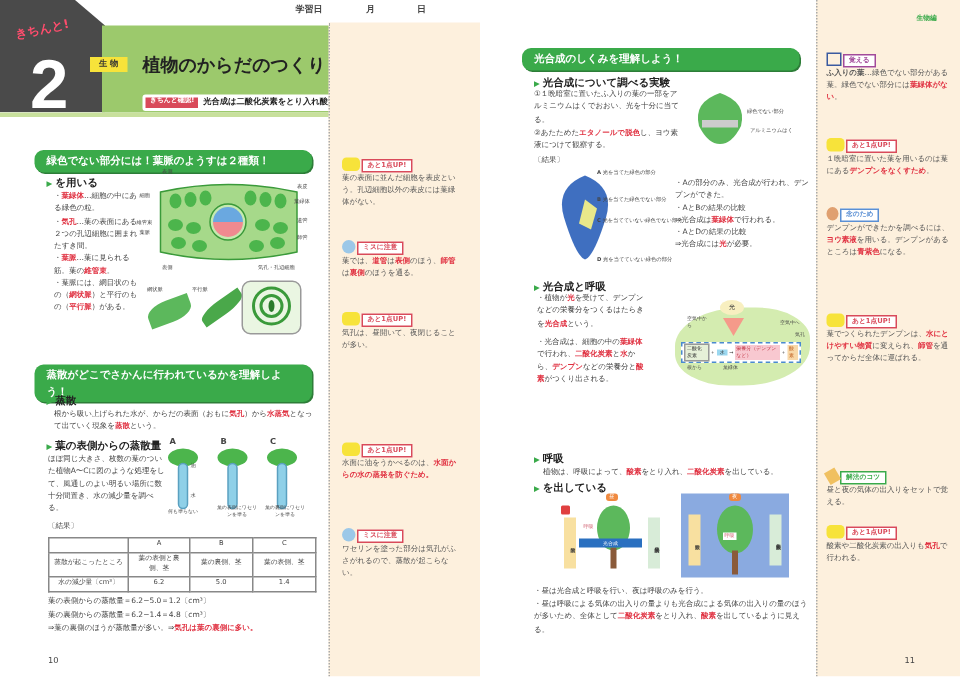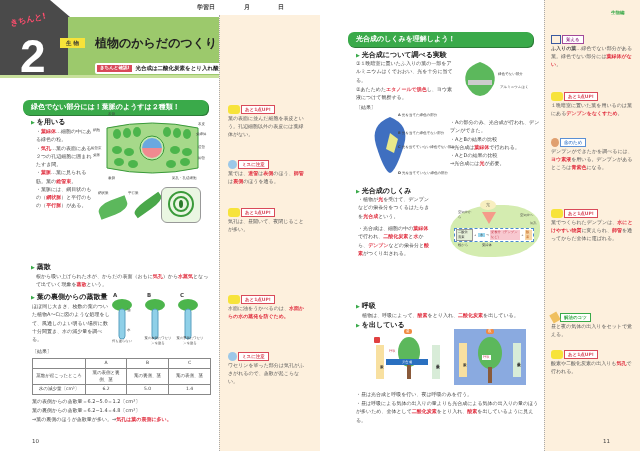--- a/index.html
+++ b/index.html
@@ -103,25 +103,26 @@
   <div class="leaf" style="left:98px;top:200px;width:30px;height:15px;transform:rotate(-20deg);"></div>
   <div class="leaf" style="left:132px;top:200px;width:32px;height:10px;transform:rotate(-35deg);background:#4aa84a;"></div>
   <div style="position:absolute;left:161px;top:187px;width:40px;height:36px;border:1px solid #999;border-radius:6px;background:#eaf6e2;">
     <svg width="38" height="34">
         <circle cx="19" cy="16" r="12" fill="none" stroke="#3a9a3a" stroke-width="2"></circle>
         <circle cx="19" cy="16" r="7" fill="none" stroke="#3a9a3a" stroke-width="2"></circle>
         <ellipse cx="19" cy="16" rx="2" ry="4" fill="#2a7a2a"></ellipse>
       </svg>
   </div>
 
+  <div class="sec-head" style="left:23px;top:243px;width:185px;">蒸散がどこでさかんに行われているかを理解しよう！</div>
   <div class="h3" style="left:31px;top:262px;">蒸散</div>
   <div class="txt" style="left:36px;top:272px;width:176px;">
     <span>根から吸い上げられた水が、からだの表面（おもに</span><span class="red">気孔</span><span>）から</span><span class="red">水蒸気</span><span>となって出ていく現象を</span><span class="red">蒸散</span><span>という。</span>
   </div>
-  <div class="h3" style="left:31px;top:292px;">葉の裏側からの蒸散量</div>
+  <div class="h3" style="left:31px;top:292px;">葉の表側からの蒸散量</div>
   <div class="txt" style="left:32px;top:302px;width:78px;">ほぼ同じ大きさ、枚数の葉のついた植物A〜Cに図のような処理をして、風通しのよい明るい場所に数十分間置き、水の減少量を調べる。</div>
   <div class="txt" style="left:32px;top:347px;">〔結果〕</div>
 
   <div class="txt" style="left:113px;top:291px;font-weight:bold;font-size:5.5px;">A</div>
   <div class="txt" style="left:147px;top:291px;font-weight:bold;font-size:5.5px;">B</div>
   <div class="txt" style="left:180px;top:291px;font-weight:bold;font-size:5.5px;">C</div>
   <svg style="position:absolute;left:110px;top:297px;" width="100" height="45">
     <g fill="#4cb54c">
         <ellipse cx="12" cy="8" rx="10" ry="6"></ellipse>
         <ellipse cx="45" cy="8" rx="10" ry="6"></ellipse>
@@ -214,21 +215,21 @@
   <div class="txt" style="left:78px;top:171px;font-size:3.5px;"><b>D</b> <span>光を当てていない緑色の部分</span></div>
 
   <div class="txt" style="left:130px;top:118px;width:92px;">
     <span>・Aの部分のみ、光合成が行われ、デンプンができた。</span><br>
     <span>・AとBの結果の比較</span><br>
     <span>⇒光合成は</span><span class="red">葉緑体</span><span>で行われる。</span><br>
     <span>・AとDの結果の比較</span><br>
     <span>⇒光合成には</span><span class="red">光</span><span>が必要。</span>
   </div>
 
-  <div class="h3" style="left:36px;top:186px;">光合成のしくみ</div>
+  <div class="h3" style="left:36px;top:186px;">光合成と呼吸</div>
   <div class="txt" style="left:38px;top:195px;width:72px;"><span>・植物が</span><span class="red">光</span><span>を受けて、デンプンなどの栄養分をつくるはたらきを</span><span class="red">光合成</span><span>という。</span></div>
   <div class="txt" style="left:38px;top:224px;width:72px;"><span>・光合成は、細胞の中の</span><span class="red">葉緑体</span><span>で行われ、</span><span class="red">二酸化炭素</span><span>と</span><span class="red">水</span><span>から、</span><span class="red">デンプン</span><span>などの栄養分と</span><span class="red">酸素</span><span>がつくり出される。</span></div>
 
   <div style="position:absolute;left:130px;top:205px;width:90px;height:52px;background:#d4ecb0;border-radius:50% 40% 50% 40%;"></div>
   <div style="position:absolute;left:160px;top:200px;width:16px;height:10px;background:#f8efc0;border-radius:50%;font-size:4px;text-align:center;line-height:10px;">光</div>
   <div style="position:absolute;left:162px;top:212px;width:0;height:0;border-left:7px solid transparent;border-right:7px solid transparent;border-top:12px solid #f59a8a;"></div>
   <div class="txt" style="left:138px;top:210px;font-size:3.3px;width:14px;">空気中から</div>
   <div class="txt" style="left:200px;top:213px;font-size:3.3px;">空気中へ</div>
   <div class="txt" style="left:210px;top:221px;font-size:3.3px;">気孔</div>
   <div style="position:absolute;left:134px;top:228px;width:80px;height:14px;border:1px dashed #4a8ad0;background:#fff;display:flex;align-items:center;gap:1px;padding:0 1px;font-size:3.3px;">

